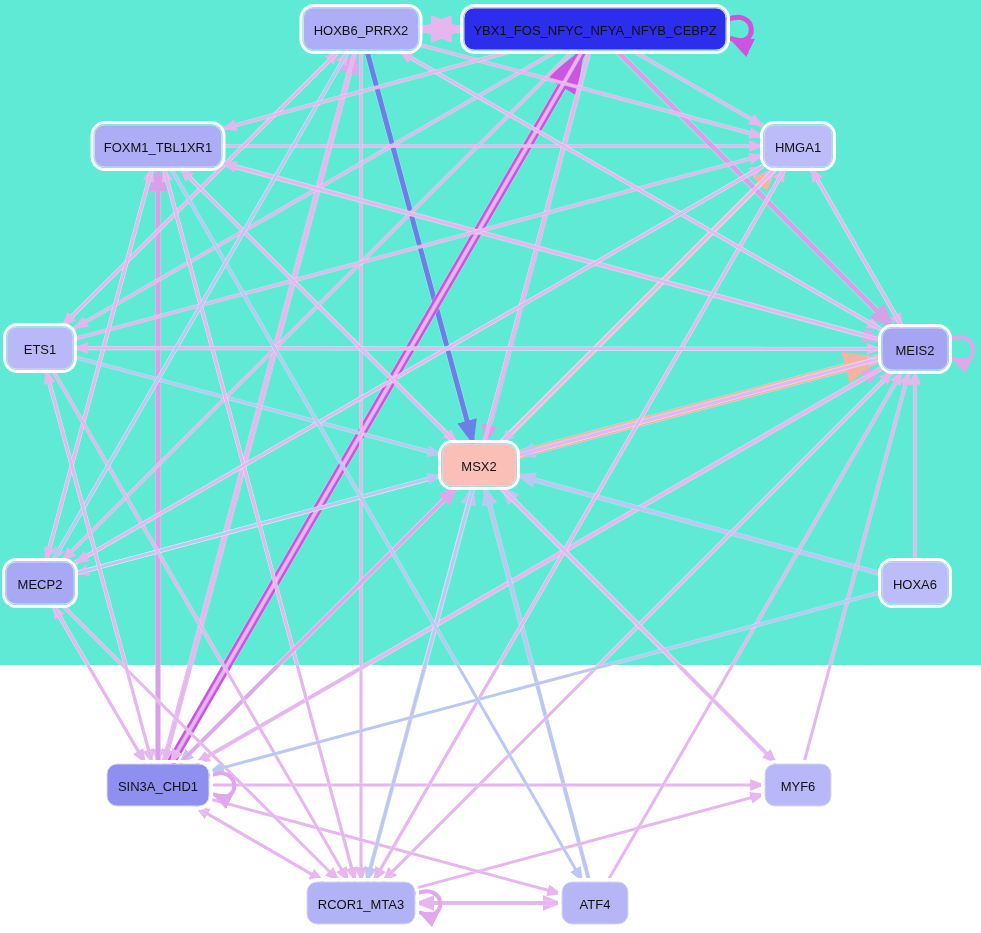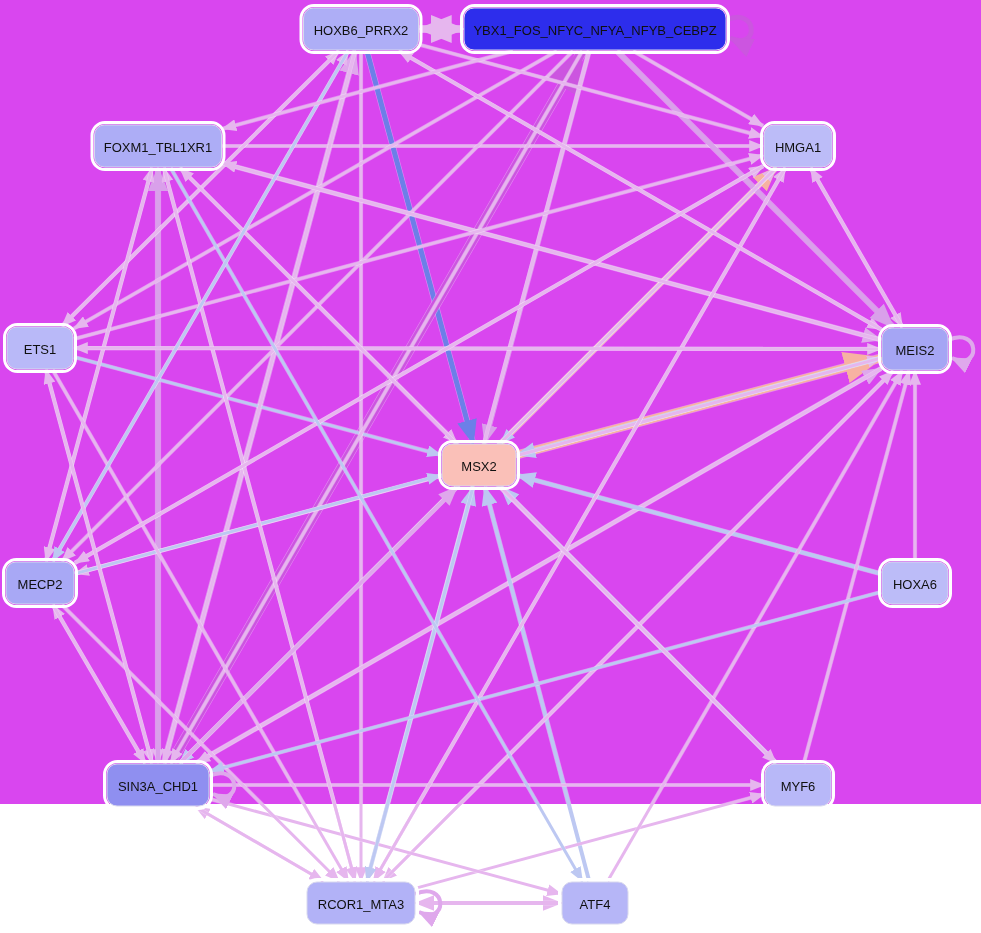--- a/index.html
+++ b/index.html
@@ -1,18 +1,18 @@
 <!DOCTYPE html>
 <html><head>
 <meta charset="utf-8">
 <style>
   html,body{margin:0;padding:0;background:#ffffff;}
   body{width:981px;height:933px;overflow:hidden;
        font-family:"Liberation Sans","DejaVu Sans",sans-serif;}
-  #graph-root{position:relative;width:981px;height:804px;background:#d946ef;}
+  #graph-root{position:relative;width:981px;height:665px;background:#5eead4;}
   svg#net{position:absolute;top:0;left:0;width:981px;height:933px;}
   .node-rect{stroke:#d8d8ee;stroke-width:1;}
   .node-halo{fill:none;stroke:#ffffff;stroke-width:3;}
   .node-label{font-family:"Liberation Sans","DejaVu Sans",sans-serif;
               fill:#101010;text-anchor:middle;dominant-baseline:central;}
 </style>
 </head>
 <body>
 
 <div id="graph-root">

